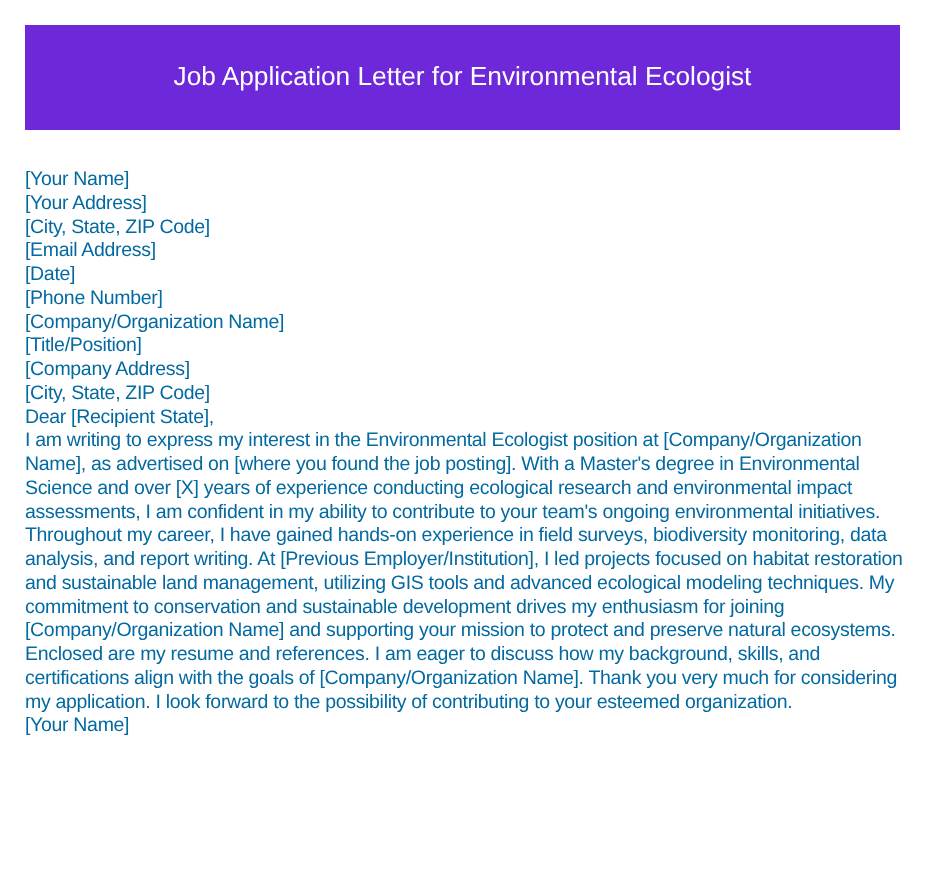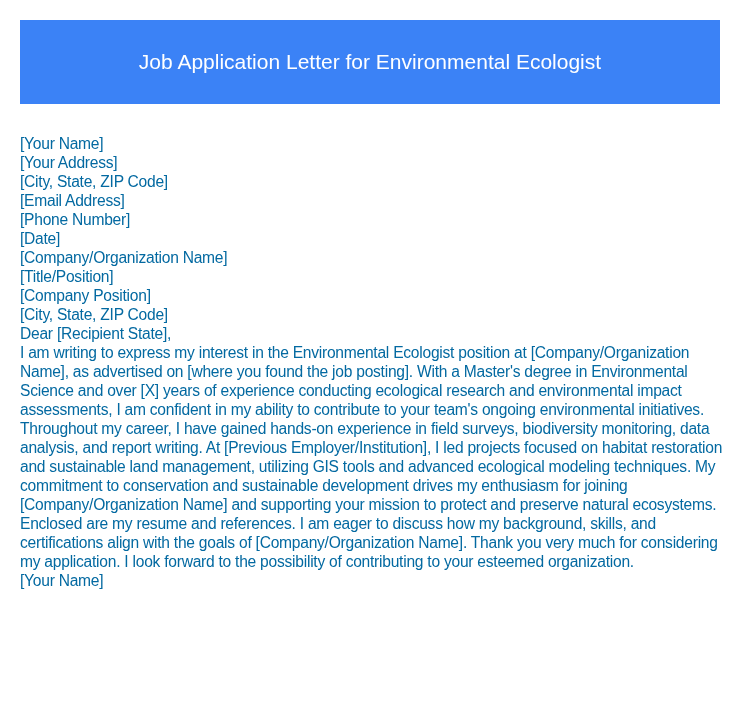--- a/index.html
+++ b/index.html
@@ -1,19 +1,19 @@
 <!DOCTYPE html>
 <html><head>
 <meta charset="utf-8">
 <style>
   html, body { margin:0; padding:0; background:#ffffff; }
   body { width:740px; height:705px; overflow:hidden; font-family:"Liberation Sans", sans-serif; }
   .header {
     position:absolute; left:20px; top:20px; width:700px; height:84px;
-    background:#3b82f6; color:#ffffff;
+    background:#6d28d9; color:#ffffff;
     display:flex; align-items:center; justify-content:center;
     font-size:21px; letter-spacing:0px;
   }
   .letter {
     position:absolute; left:20px; top:134px; width:705px;
     color:#0369a1; font-size:15.6px; line-height:19px;
     letter-spacing:-0.25px;
   }
   .letter p { margin:0; padding:0; }
 </style>
@@ -22,24 +22,24 @@
 
 <div class="header">
   <span>Job Application Letter for Environmental Ecologist</span>
 </div>
 
 <div class="letter">
   <p>[Your Name]</p>
   <p>[Your Address]</p>
   <p>[City, State, ZIP Code]</p>
   <p>[Email Address]</p>
+  <p>[Date]</p>
   <p>[Phone Number]</p>
-  <p>[Date]</p>
   <p>[Company/Organization Name]</p>
   <p>[Title/Position]</p>
-  <p>[Company Position]</p>
+  <p>[Company Address]</p>
   <p>[City, State, ZIP Code]</p>
   <p>Dear [Recipient State],</p>
   <p>I am writing to express my interest in the Environmental Ecologist position at [Company/Organization Name], as advertised on [where you found the job posting]. With a Master's degree in Environmental Science and over [X] years of experience conducting ecological research and environmental impact assessments, I am confident in my ability to contribute to your team's ongoing environmental initiatives.</p>
   <p>Throughout my career, I have gained hands-on experience in field surveys, biodiversity monitoring, data analysis, and report writing. At [Previous Employer/Institution], I led projects focused on habitat restoration and sustainable land management, utilizing GIS tools and advanced ecological modeling techniques. My commitment to conservation and sustainable development drives my enthusiasm for joining [Company/Organization Name] and supporting your mission to protect and preserve natural ecosystems.</p>
   <p>Enclosed are my resume and references. I am eager to discuss how my background, skills, and certifications align with the goals of [Company/Organization Name]. Thank you very much for considering my application. I look forward to the possibility of contributing to your esteemed organization.</p>
   <p>[Your Name]</p>
 </div>
 
 </body></html>

